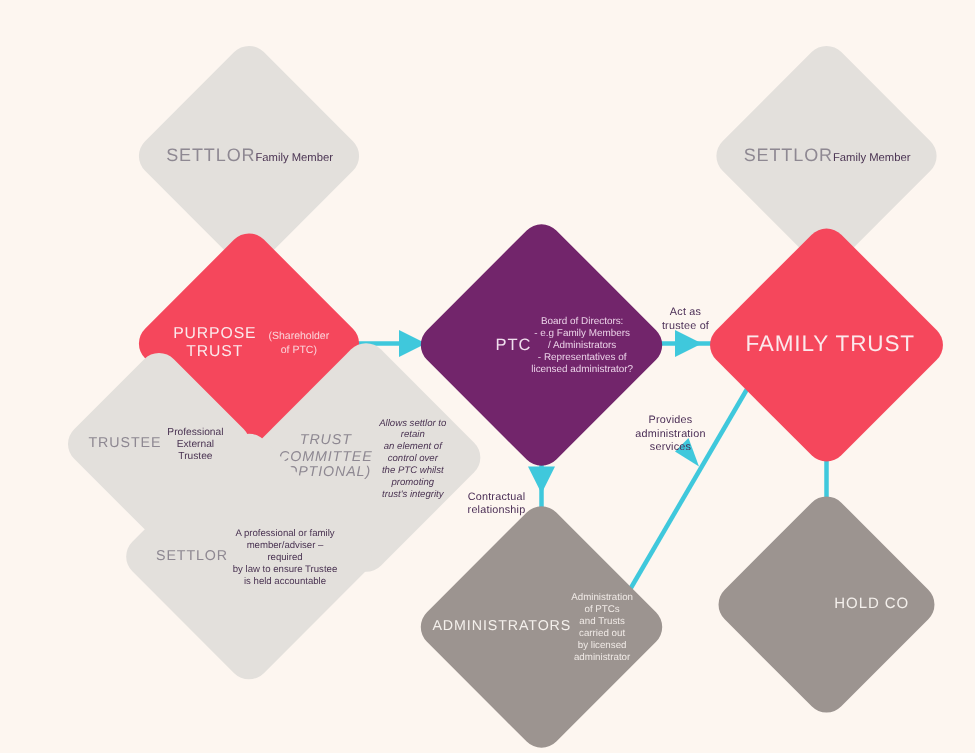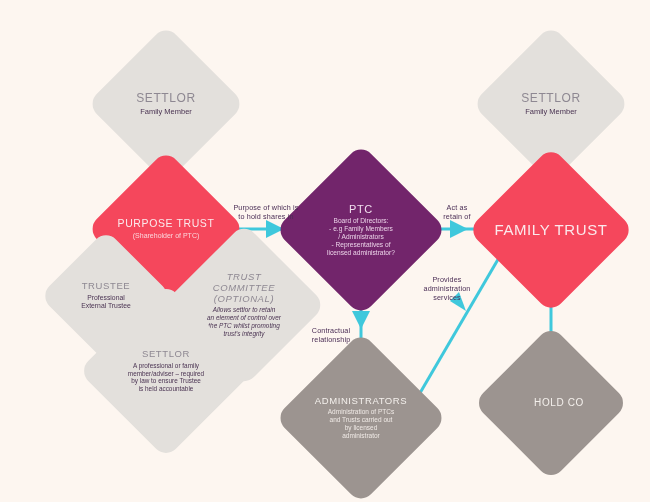--- a/index.html
+++ b/index.html
@@ -14,22 +14,22 @@
 
   .node{position:absolute;}
   .dia{
     position:absolute;left:0;top:0;
     border-radius:14px;
     transform:rotate(45deg);
     transform-origin:center center;
   }
   .lbl{
     position:absolute;left:0;top:0;
-    display:flex;flex-direction:column;
-    align-items:center;justify-content:center;
+    display:flex;flex-direction:row;
+    align-items:center;justify-content:flex-end;
     text-align:center;
     pointer-events:none;
   }
   .ttl{letter-spacing:.6px;line-height:1.12;}
   .sub{line-height:1.22;margin-top:2px;}
 
   
   .c-gray  .dia{background:#E3E0DC;}
   .c-gray  .ttl{color:#8E8892;}
   .c-gray  .sub{color:#4A3352;}
@@ -179,25 +179,23 @@
     </div>
   </div>
 
   <div class="node c-warm" style="left:496px;top:348px;width:110px;height:110px;">
     <div class="dia" style="width:110px;height:110px;"></div>
     <div class="lbl" style="width:110px;height:110px;">
       <div class="ttl" style="font-size:10px;margin-left:16px;">HOLD CO</div>
     </div>
   </div>
 
-  <div class="elabel" style="left:226px;top:203px;width:80px;white-space:pre-line;">Purpose of which is
-to hold shares in</div>
 
   <div class="elabel" style="left:428px;top:203px;width:58px;white-space:pre-line;">Act as
-retain of</div>
+trustee of</div>
 
   <div class="elabel" style="left:304px;top:326px;width:54px;white-space:pre-line;text-align:center;">Contractual
 relationship</div>
 
   <div class="elabel" style="left:410px;top:275px;width:74px;white-space:pre-line;">Provides
 administration
 services</div>
 
 </div>
 

